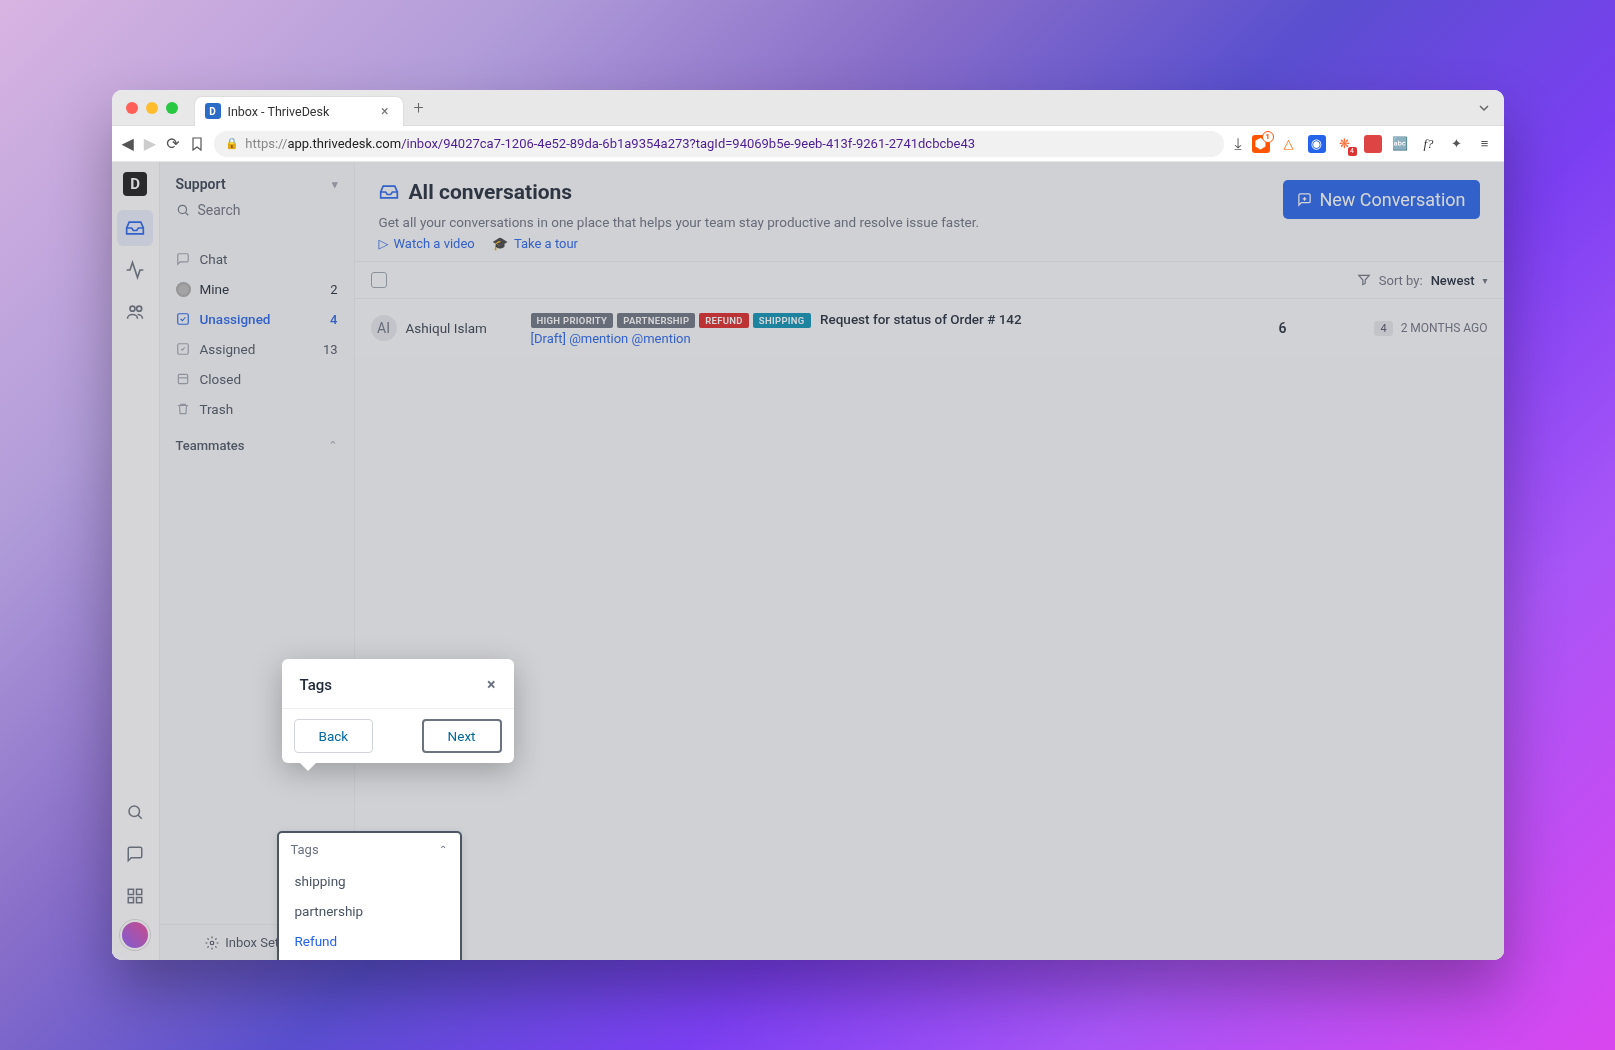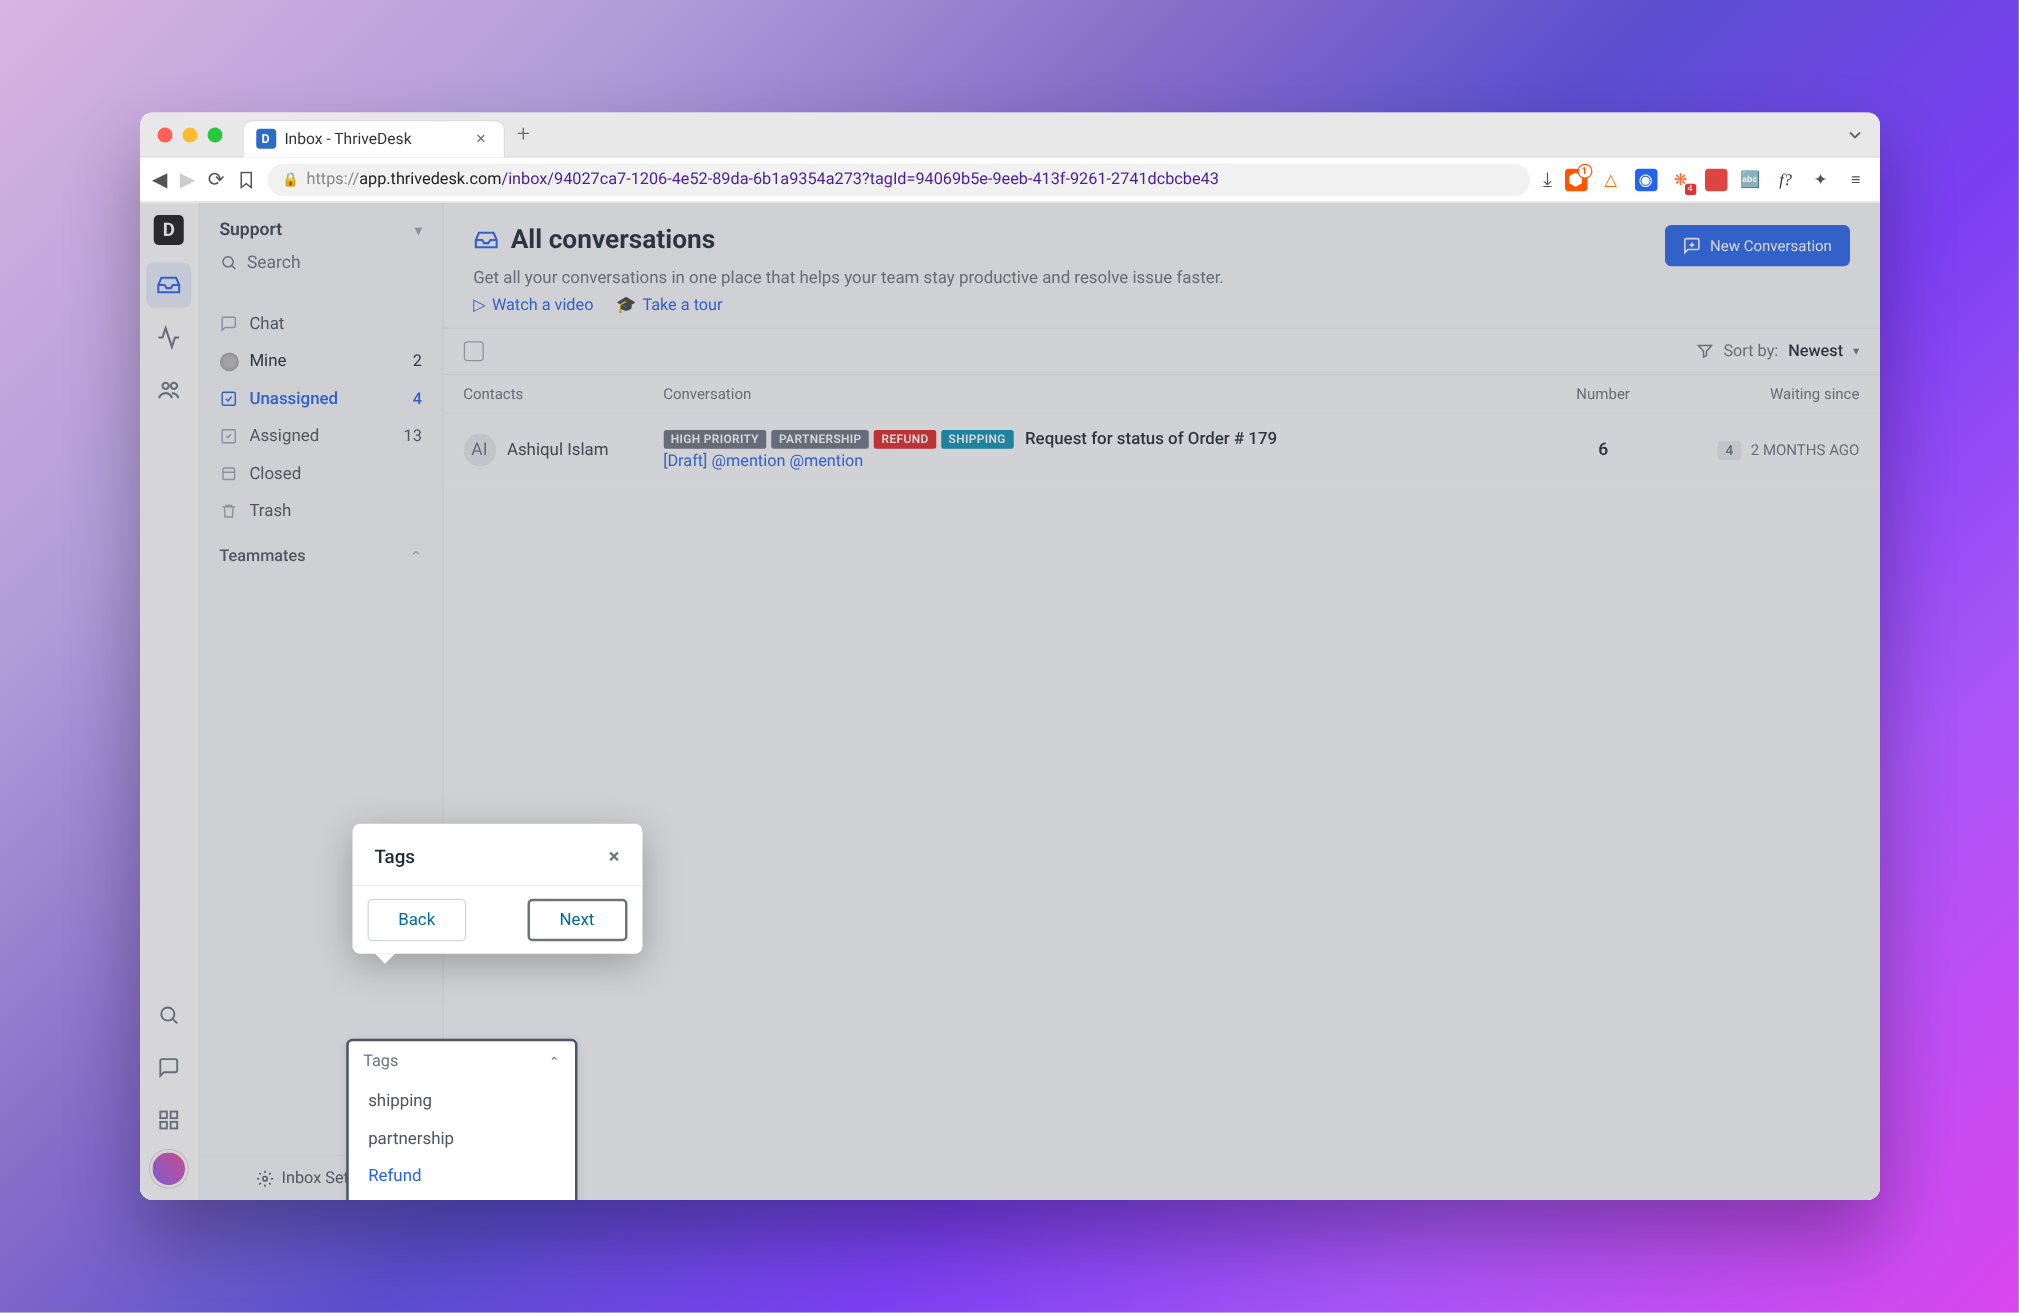--- a/index.html
+++ b/index.html
@@ -160,21 +160,21 @@
     padding: 18px 24px 10px; display: flex; align-items: flex-start;
   }
   .m-head-left { flex: 1; }
   .m-title { font-size: 21px; font-weight: 700; color: #1f2937; display:flex;align-items:center;gap:10px;}
   .m-title .inbox-ico { color:#2563eb;font-size:18px;}
   .m-sub { font-size: 13.5px; color: #6b7280; margin-top: 10px; }
   .m-links { margin-top: 6px; display: flex; gap: 18px; }
   .m-links a { font-size: 13px; color: #2563eb; text-decoration: none; display:flex;align-items:center;gap:5px;}
   .btn-new {
     background: #2563eb; color: #fff; border: none; border-radius: 5px;
-    padding: 9px 14px; font-size: 12px; display:flex;align-items:center;gap:7px;
+    padding: 9px 14px; font-size: 18px; display:flex;align-items:center;gap:7px;
   }
   .list-bar {
     border-top: 1px solid #e9ebee; border-bottom: 1px solid #e9ebee;
     padding: 10px 16px; display: flex; align-items: center;
     background: #f9fafb;
   }
   .list-bar .cb { width:16px;height:16px;border:1.5px solid #9ca3af;border-radius:3px;}
   .list-bar .sort { margin-left:auto;display:flex;align-items:center;gap:8px;font-size:13px;color:#6b7280;}
   .list-bar .sort .val{color:#1f2937;font-weight:500;}
   .cols {
@@ -419,40 +419,34 @@
         <div class="sort">
           <svg width="14" height="14" viewBox="0 0 24 24" fill="none" stroke="currentColor" stroke-width="2">
               <path d="M3 4h18l-7 8v6l-4 2v-8z"></path>
             </svg>
           <span>Sort by:</span>
           <span class="val">Newest</span>
           <span style="font-size:10px;">▾</span>
         </div>
       </div>
 
-      <div class="cols">
-        <span>Contacts</span>
-        <span>Conversation</span>
-        <span class="c-num">Number</span>
-        <span class="c-wait">Waiting since</span>
-      </div>
 
       <div class="row">
         <div class="contact">
           <span class="av">AI</span>
           <span>Ashiqul Islam</span>
         </div>
         <div class="conv">
           <span class="tags">
             <span class="tag hp">HIGH PRIORITY</span>
             <span class="tag pa">PARTNERSHIP</span>
             <span class="tag re">REFUND</span>
             <span class="tag sh">SHIPPING</span>
           </span>
-          <span class="subj">Request for status of Order # 179</span>
+          <span class="subj">Request for status of Order # 142</span>
           <span class="draft">[Draft] @mention @mention</span>
         </div>
         <div class="num">6</div>
         <div class="wait">
           <span class="badge4">4</span>
           <span>2 MONTHS AGO</span>
         </div>
       </div>
     </div>
 

